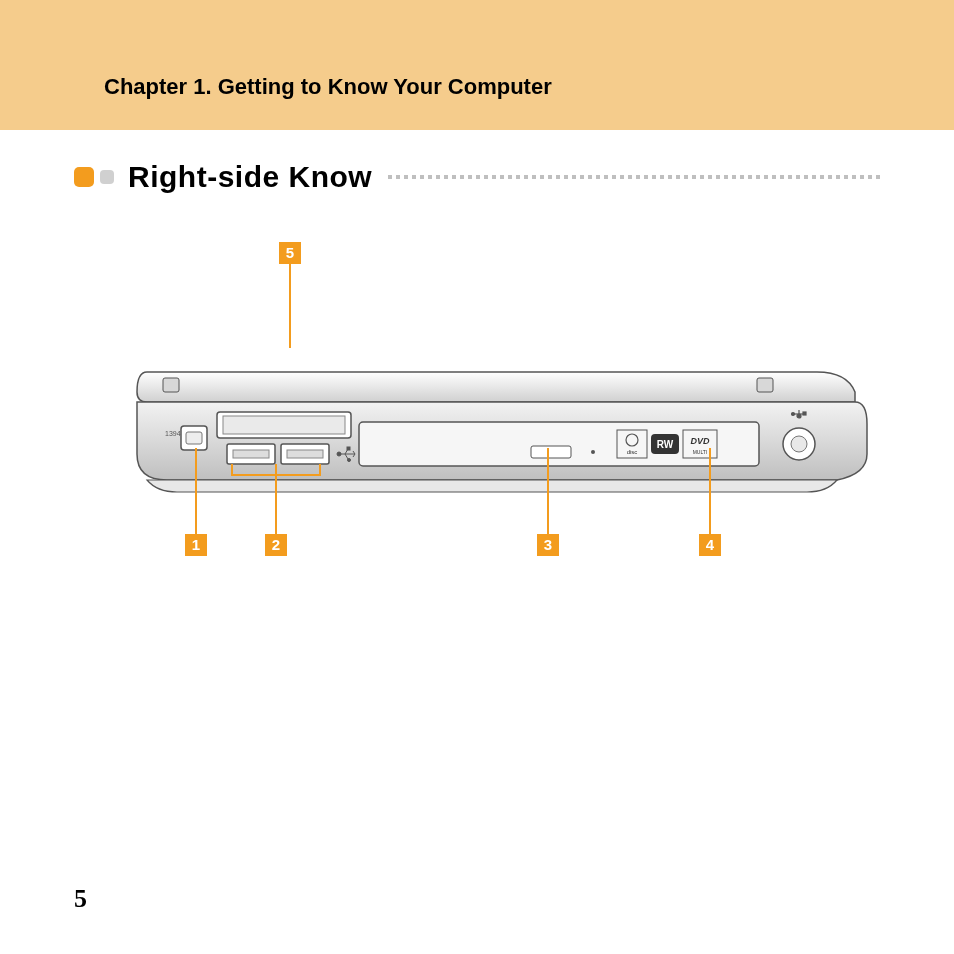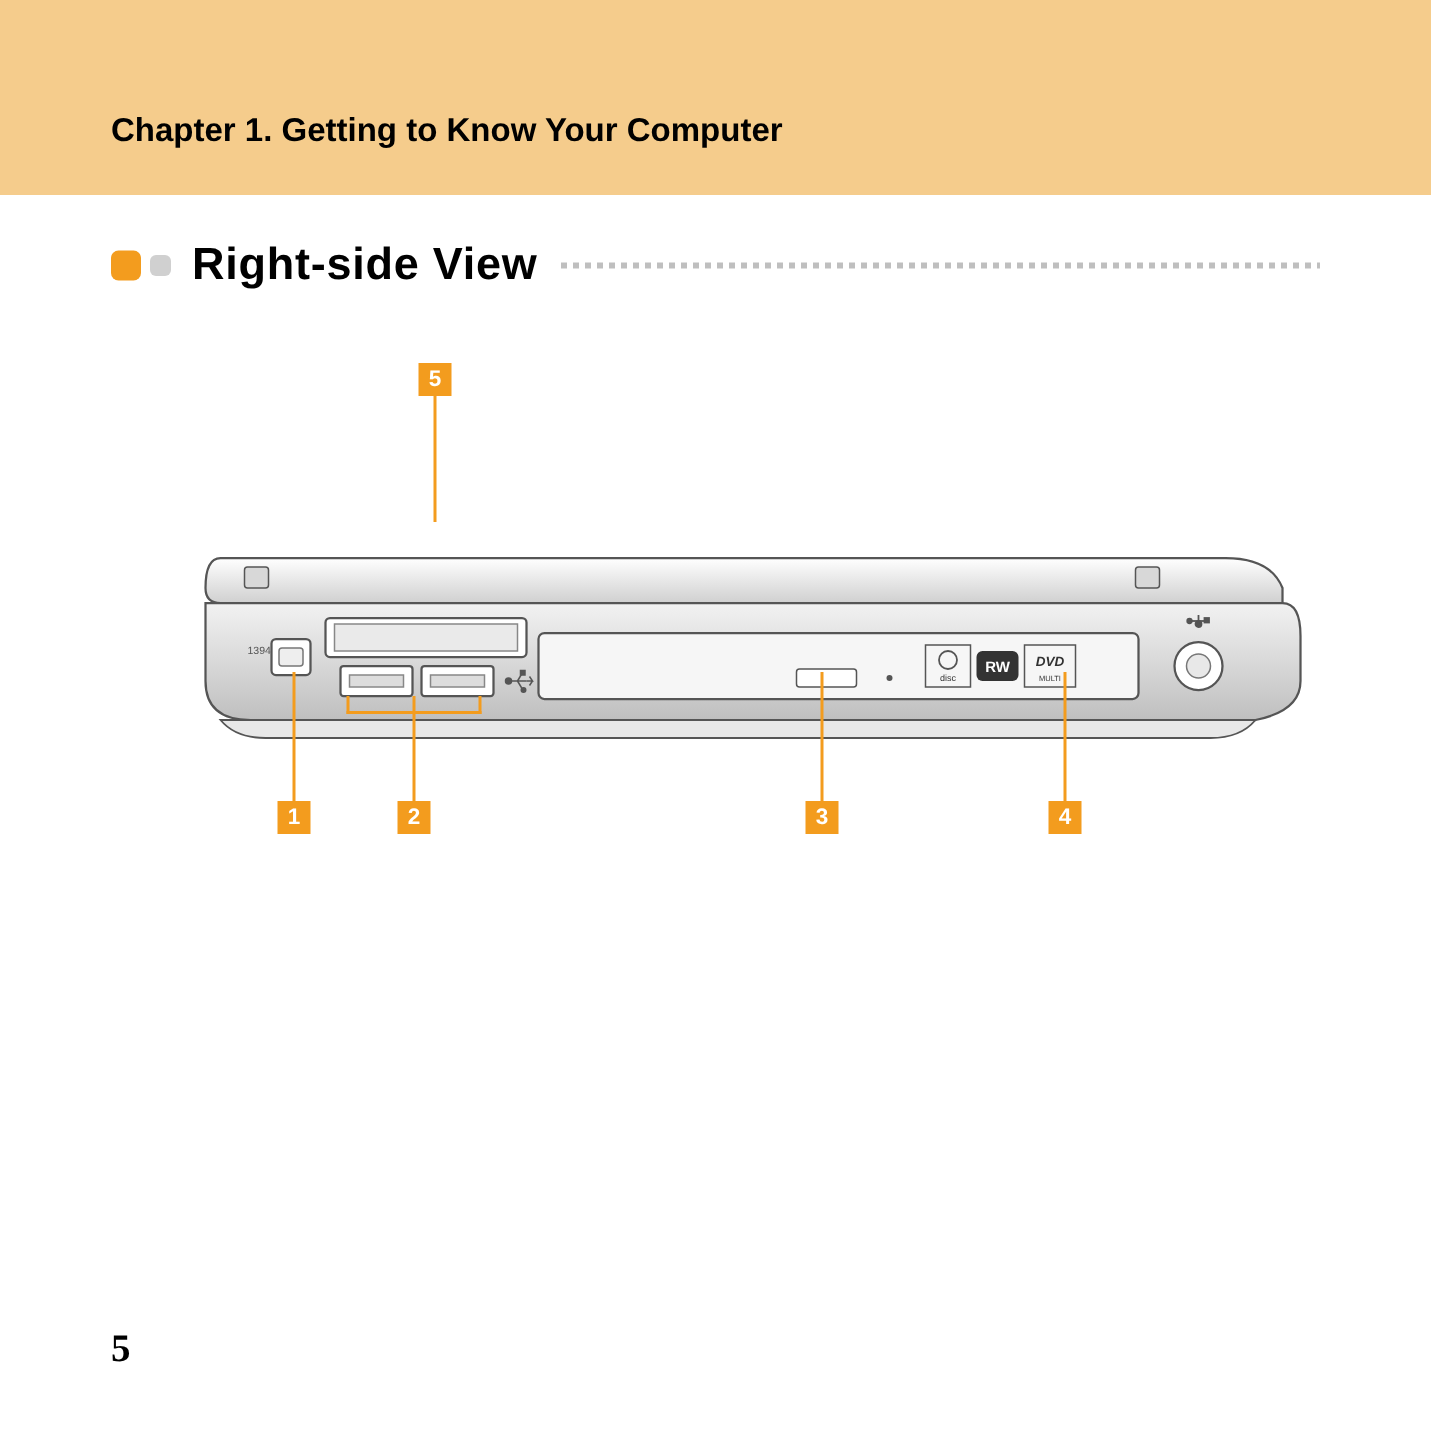--- a/index.html
+++ b/index.html
@@ -1,18 +1,18 @@
 <!DOCTYPE html>
 <html><head>
 <meta charset="utf-8">
 <style>
   * { box-sizing: border-box; margin: 0; padding: 0; }
   html, body { width: 954px; height: 954px; background: #ffffff; font-family: Arial, Helvetica, sans-serif; }
   .page { width: 954px; height: 954px; position: relative; background: #ffffff; }
-  .header-band { width: 100%; height: 130px; background: #f5cc8c; padding: 74px 0 0 74px; }
+  .header-band { width: 100%; height: 130px; background: #f5cc8c; padding: 74px 0 0 104px; }
   .chapter-title { font-size: 22px; font-weight: bold; color: #000; }
   .section-row { display: flex; align-items: center; padding: 30px 0 0 74px; }
   .bullet-big { width: 20px; height: 20px; background: #f39c1e; border-radius: 5px; margin-right: 6px; }
   .bullet-small { width: 14px; height: 14px; background: #d0d0d0; border-radius: 4px; margin-right: 14px; }
   .section-title { font-size: 30px; font-weight: bold; color: #000; letter-spacing: 0.5px; margin-right: 16px; }
   .dash-line { flex: 1; height: 4px; background: repeating-linear-gradient(90deg,#bfbfbf 0 4px, transparent 4px 8px); margin-right: 74px; }
   .figure-area { position: relative; width: 800px; height: 300px; margin: 100px auto 0 auto; }
   .callout { position: absolute; }
   .callout .num { display: inline-block; width: 22px; height: 22px; background: #f39c1e; color: #fff; font-weight: bold; font-size: 15px; text-align: center; line-height: 22px; }
   .callout .stem { position: absolute; background: #f39c1e; }
@@ -36,21 +36,21 @@
 
 <div class="page">
 
   <div class="header-band">
     <div class="chapter-title">Chapter 1. Getting to Know Your Computer</div>
   </div>
 
   <div class="section-row">
     <span class="bullet-big"></span>
     <span class="bullet-small"></span>
-    <span class="section-title">Right-side View</span>
+    <span class="section-title">Right-side Know</span>
     <span class="dash-line"></span>
   </div>
 
   <div class="figure-area">
 
     <svg class="laptop-svg" width="800" height="180" viewBox="0 0 800 180">
       <defs>
         <linearGradient id="bodyGrad" x1="0" y1="0" x2="0" y2="1">
           <stop offset="0%" stop-color="#f2f2f2"></stop>
           <stop offset="50%" stop-color="#d9d9d9"></stop>

